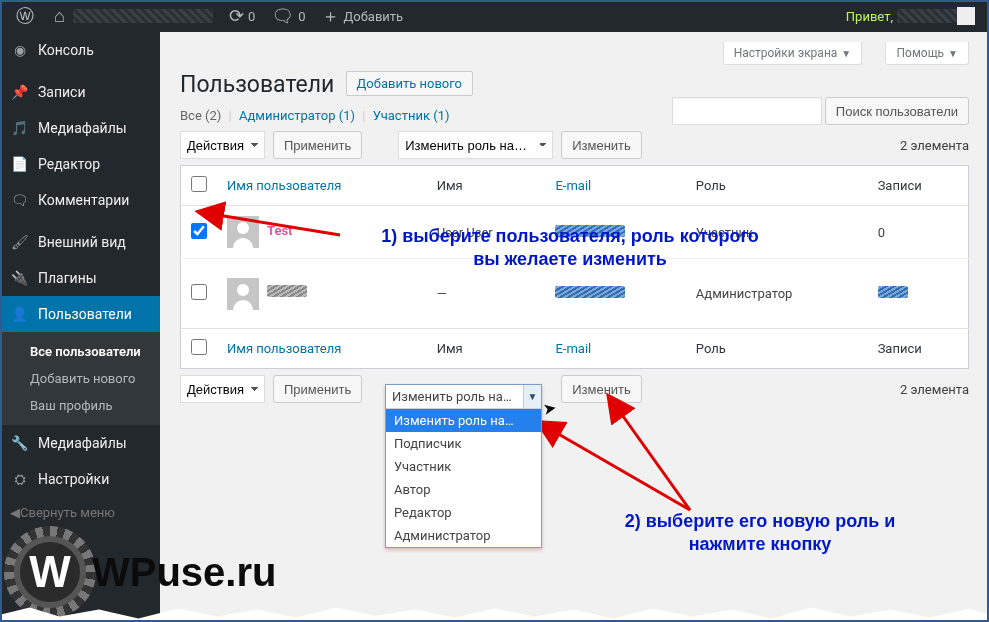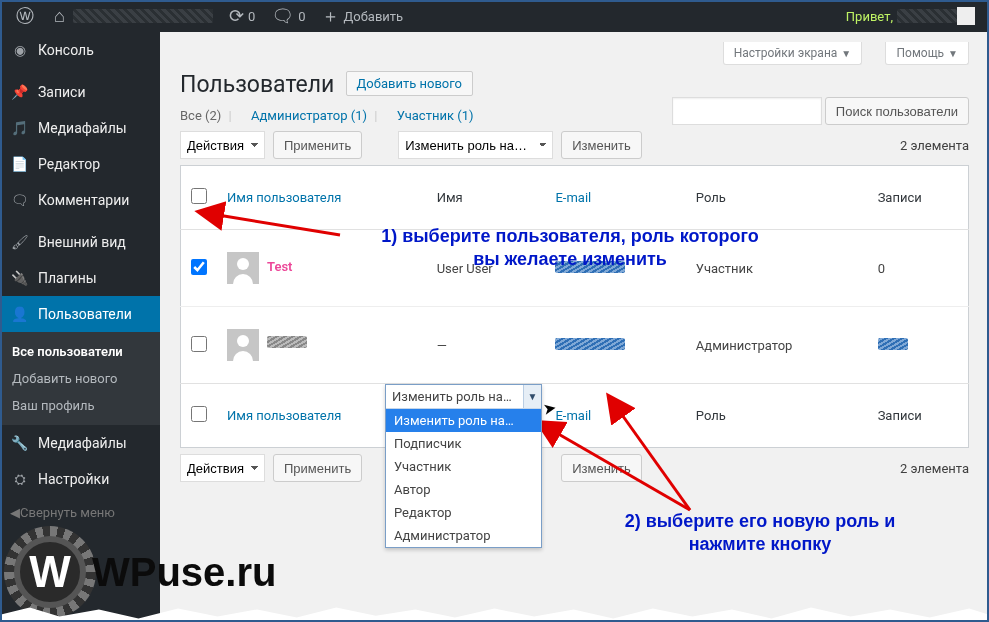--- a/index.html
+++ b/index.html
@@ -16,49 +16,49 @@
 .adminbar .smudge-sm { width: 60px; }
 
 
 .sidebar { position: absolute; left: 0; top: 32px; bottom: 0; width: 160px; background: #23282d; color: #eee; }
 .menu-item { display: flex; align-items: center; padding: 8px 10px; color: #eee; cursor: pointer; font-size: 14px; }
 .menu-item .micon { width: 20px; height: 20px; margin-right: 8px; color: #9ea3a8; display:inline-flex; align-items:center; justify-content:center; }
 .menu-item.current { background: #0073aa; color: #fff; position: relative; }
 .menu-item.current .micon { color: #fff; }
 .menu-item.current::after { content:""; position:absolute; right:-8px; top:50%; margin-top:-8px; border:8px solid transparent; border-right-color:#f1f1f1; }
 .submenu { background: #32373c; padding: 6px 0; }
-.submenu-item { display:block; padding: 6px 12px 6px 12px; color: #b4b9be; font-size: 13px; cursor:pointer; }
+.submenu-item { display:block; padding: 6px 12px 6px 30px; color: #b4b9be; font-size: 13px; cursor:pointer; }
 .submenu-item.current { color: #fff; font-weight: 600; }
 .collapse-item { display:flex; align-items:center; padding:8px 10px; color:#777; cursor:pointer; font-size:13px;}
 .collapse-item .micon{color:#777;}
 
 
 .content { position: absolute; left: 160px; right: 0; top: 32px; bottom: 0; padding: 10px 20px 0 20px; overflow: visible; }
 .screen-meta { text-align: right; margin-bottom: 6px; }
 .screen-meta .tab { display:inline-block; border:1px solid #ddd; border-top:none; border-radius:0 0 3px 3px; background:#fff; padding:4px 10px; color:#72777c; font-size:12px; cursor:pointer; margin-left:20px;}
 .screen-meta .tab .tri { font-size:10px; margin-left:4px; color:#72777c;}
 
 h1.page-title { font-size: 23px; font-weight: 400; color: #23282d; display:inline-block; margin-right:8px;}
 .page-title-action { display:inline-block; border:1px solid #ccc; background:#f7f7f7; color:#0073aa; padding:4px 10px; border-radius:2px; font-size:13px; cursor:pointer; vertical-align: 4px;}
 
 .subsubsub { margin: 10px 0 8px; color:#666; font-size:13px;}
-.subsubsub a { color:#0073aa; text-decoration:none; cursor:pointer;margin-left:12px; }
+.subsubsub a { color:#0073aa; text-decoration:none; cursor:pointer; }
 .subsubsub .sep { color:#ccc; margin:0 4px; }
 
 .search-box { float:right; margin-top:-34px;}
 .search-box input[type=text]{ border:1px solid #ddd; padding:4px 6px; height:28px; width:150px; box-shadow: inset 0 1px 2px rgba(0,0,0,.07);}
 .btn { border:1px solid #ccc; background:#f7f7f7; color:#555; padding:4px 10px; border-radius:3px; cursor:pointer; height:28px; font-size:13px; }
 
 .tablenav { display:flex; align-items:center; gap:8px; margin:6px 0; clear:both;}
 .tablenav .right { margin-left:auto; color:#404040; font-size:13px;}
 select.sel { border:1px solid #ddd; background:#fff; height:28px; padding:2px 20px 2px 6px; font-size:13px; -webkit-appearance:none; appearance:none; background-image: linear-gradient(45deg, transparent 50%, #555 50%), linear-gradient(135deg, #555 50%, transparent 50%); background-position: right 9px center, right 5px center; background-size: 4px 4px, 4px 4px; background-repeat:no-repeat; border-radius:0;}
 .sel-wrap { display:inline-block; position:relative;}
 
 table.wp-list { width:100%; border-collapse: collapse; border:1px solid #ccd0d4; background:#fff; }
-table.wp-list th, table.wp-list td { text-align:left; padding:22px 10px; font-size:13px; vertical-align: middle;}
+table.wp-list th, table.wp-list td { text-align:left; padding:10px 10px; font-size:13px; vertical-align: middle;}
 table.wp-list thead th, table.wp-list tfoot th { border-bottom:1px solid #e1e1e1; color:#32373c; font-weight:400;}
 table.wp-list tfoot th { border-top:1px solid #e1e1e1; border-bottom:none;}
 table.wp-list th a { color:#0073aa; text-decoration:none; cursor:pointer;}
 table.wp-list tbody tr { border-bottom:1px solid #eee; }
 table.wp-list tbody tr:last-child { border-bottom:none; }
 .cb-col { width:28px; }
 input[type=checkbox]{ width:16px; height:16px; cursor:pointer;}
 .avatar { width:32px; height:32px; background:#c6c6c6; display:inline-block; vertical-align:middle; margin-right:8px; position:relative;}
 .avatar::before{content:""; position:absolute; top:6px; left:10px; width:12px; height:12px; border-radius:50%; background:#fff;}
 .avatar::after{content:""; position:absolute; bottom:0; left:6px; width:20px; height:10px; border-radius:10px 10px 0 0; background:#fff;}

